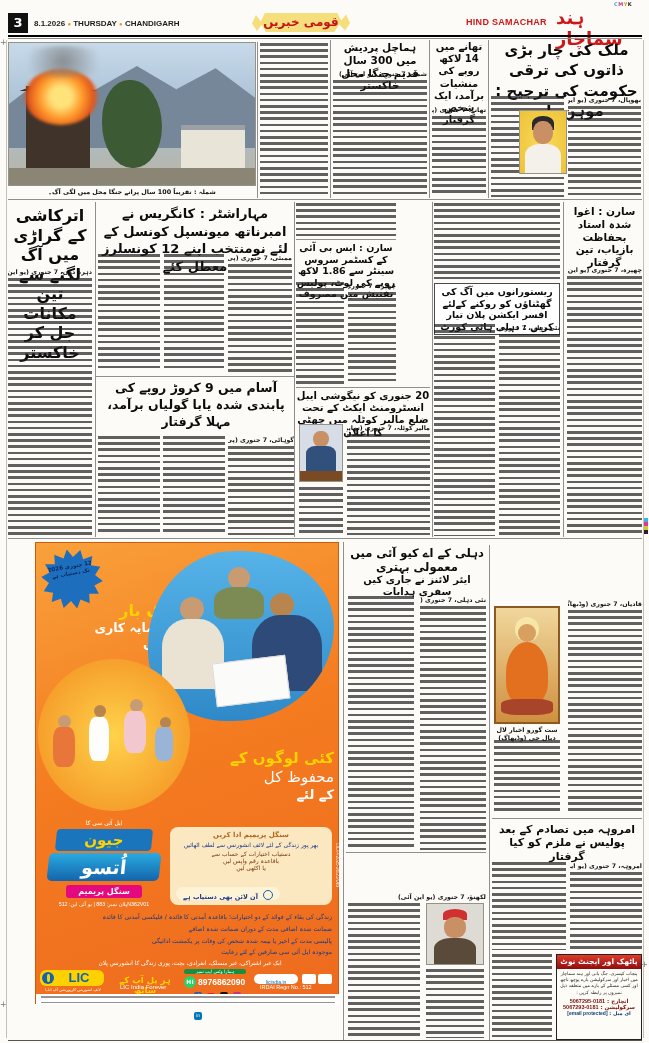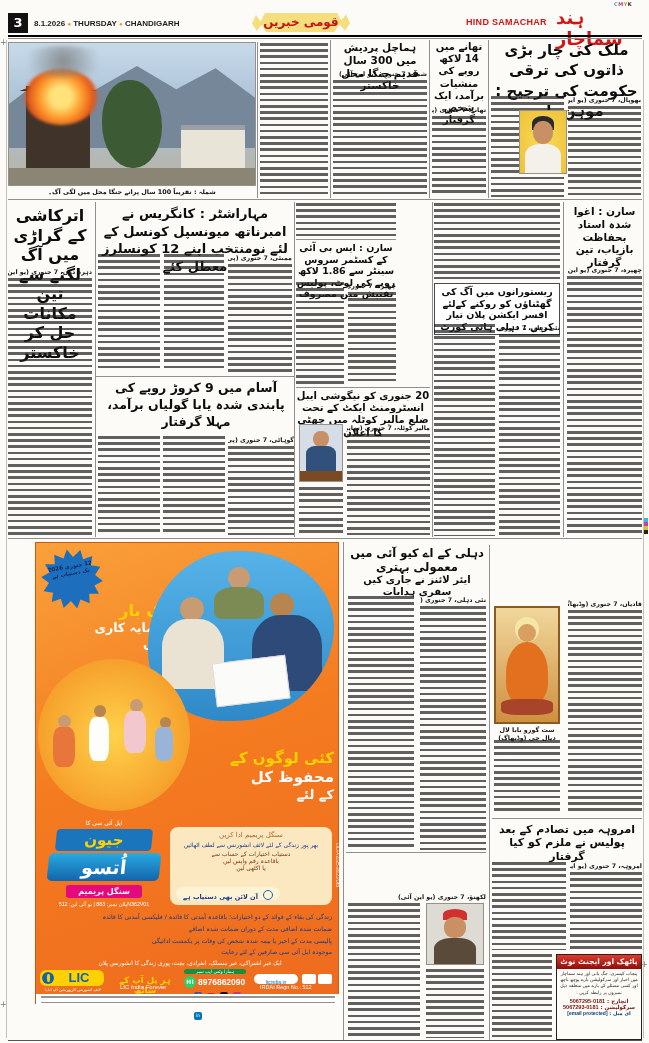--- a/index.html
+++ b/index.html
@@ -169,33 +169,33 @@
       <div class="b" style="left:15px;top:68px;width:22px;height:40px;background:#e8763a;border-radius:30%;"></div>
       <div class="b" style="left:56px;top:46px;width:12px;height:12px;background:#b9854f;border-radius:50%;"></div>
       <div class="b" style="left:51px;top:58px;width:20px;height:44px;background:#fdfdfb;border-radius:30%;"></div>
       <div class="b" style="left:92px;top:40px;width:13px;height:13px;background:#c89b72;border-radius:50%;"></div>
       <div class="b" style="left:86px;top:52px;width:22px;height:42px;background:#f2c7cd;border-radius:30%;"></div>
       <div class="b" style="left:122px;top:58px;width:11px;height:11px;background:#b9854f;border-radius:50%;"></div>
       <div class="b" style="left:117px;top:68px;width:18px;height:34px;background:#9ab4d8;border-radius:30%;"></div>
     </div>
     <div class="b rtl" style="left:150px;top:206px;width:148px;text-align:right;line-height:1.25;">
       <div style="color:#ffd200;font-weight:700;font-size:15px;">کئی لوگوں کے</div>
-      <div style="color:#fff;font-weight:700;font-size:15px;">محفوظ کل</div>
+      <div style="color:#fff;font-weight:400;font-size:15px;">محفوظ کل</div>
       <div style="color:#fff;font-weight:700;font-size:13px;">کے لئے</div>
     </div>
     <div class="b rtl" style="left:8px;top:276px;width:120px;color:#fff;font-size:6px;text-align:center;">ایل آئی سی کا</div>
     <div class="b" style="left:20px;top:286px;width:96px;height:22px;background:#1b75bc;color:#ffd200;font-weight:700;font-size:15px;
                 text-align:center;line-height:22px;transform:skew(-6deg);border-radius:4px;direction:rtl;">جیون</div>
     <div class="b" style="left:12px;top:310px;width:112px;height:28px;background:linear-gradient(#29abe2,#1464ab);color:#fff;font-weight:700;
                 font-size:19px;text-align:center;line-height:28px;transform:skew(-6deg);border-radius:5px;direction:rtl;">اُتسو</div>
     <div class="b" style="left:30px;top:342px;width:76px;height:13px;background:#e5097f;color:#fff;font-weight:700;font-size:8px;
                 text-align:center;line-height:13px;border-radius:3px;direction:rtl;">سنگل پریمیم</div>
     <div class="b" style="left:2px;top:358px;width:132px;color:#fff;font-size:5.3px;text-align:center;font-family:'Liberation Sans',sans-serif;">پلان نمبر: 883 | یو آئی این: 512N362V01</div>
     <div class="b rtl" style="left:134px;top:284px;width:162px;height:78px;background:#fbe7c0;border-radius:8px;text-align:center;padding:4px 4px;box-sizing:border-box;">
-      <div style="color:#b5651d;font-weight:400;font-size:7px;text-align:center;">سنگل پریمیم ادا کریں</div>
+      <div style="color:#b5651d;font-weight:700;font-size:7px;text-align:center;">سنگل پریمیم ادا کریں</div>
       <div style="color:#1a3a8f;font-size:6px;margin-top:2px;">بھر پور زندگی کے لئے لائف انشورنس سے لطف اٹھائیں</div>
       <div style="color:#7a3b10;font-size:6px;margin-top:2px;">دستیاب اختیارات کے حساب سے</div>
       <div style="color:#7a3b10;font-size:6px;">باقاعدہ رقم واپس لیں</div>
       <div style="color:#7a3b10;font-size:6px;">یا اکٹھی لیں</div>
     </div>
     <div class="b rtl" style="left:140px;top:344px;width:104px;height:13px;background:#fff3d6;border-radius:7px;line-height:13px;text-align:center;">
       <span style="display:inline-block;width:8px;height:8px;border:1px solid #1464ab;border-radius:50%;vertical-align:middle;
             background:linear-gradient(90deg,transparent 45%,#1464ab 45% 55%,transparent 55%),linear-gradient(transparent 45%,#1464ab 45% 55%,transparent 55%);"></span>
       <span style="color:#1a3a8f;font-weight:700;font-size:6.5px;">آن لائن بھی دستیاب ہے</span>
     </div>
@@ -246,21 +246,21 @@
   <div class="b tx" style="left:348px;top:596px;width:66px;height:254px;"></div>
 
   <div class="b dl" style="left:568px;top:600px;width:74px;height:8px;">قادیاں، 7 جنوری (وڈبھاگ)</div>
   <div class="b tx" style="left:568px;top:610px;width:74px;height:204px;"></div>
   <div class="b ph" style="left:494px;top:606px;width:66px;height:118px;background:linear-gradient(#f0d79c,#cf9040);border:2px solid #8a5a20;">
     <div class="b" style="left:30%;top:8%;width:40%;height:22%;background:#f6e6a8;border-radius:50%;"></div>
     <div class="b" style="left:36%;top:14%;width:28%;height:16%;background:#d8a060;border-radius:50%;"></div>
     <div class="b" style="left:16%;top:30%;width:68%;height:54%;background:#e2701f;border-radius:50% 50% 35% 35%;"></div>
     <div class="b" style="left:8%;top:80%;width:84%;height:14%;background:#a8442a;border-radius:30%;"></div>
   </div>
-  <div class="b cap" style="left:494px;top:726px;width:66px;height:10px;">ست گورو بابا لال دیال جی (وڈبھاگ)</div>
+  <div class="b cap" style="left:494px;top:726px;width:66px;height:10px;">ست گورو اخبار لال دیال جی (وڈبھاگ)</div>
   <div class="b tx" style="left:494px;top:740px;width:66px;height:74px;"></div>
 
   <div class="b hl" style="left:492px;top:823px;width:150px;font-size:11px;">امروہہ میں تصادم کے بعد پولیس نے ملزم کو کیا گرفتار</div>
   <div class="b dl" style="left:570px;top:862px;width:72px;height:8px;">امروہہ، 7 جنوری (یو این آئی)</div>
   <div class="b tx" style="left:570px;top:872px;width:72px;height:78px;"></div>
   <div class="b tx" style="left:492px;top:862px;width:74px;height:88px;"></div>
   <div class="b tx" style="left:492px;top:954px;width:60px;height:84px;"></div>
 
   <div class="b dl" style="left:348px;top:893px;width:138px;height:8px;">لکھنؤ، 7 جنوری (یو این آئی)</div>
   <div class="b tx" style="left:348px;top:903px;width:72px;height:135px;"></div>

